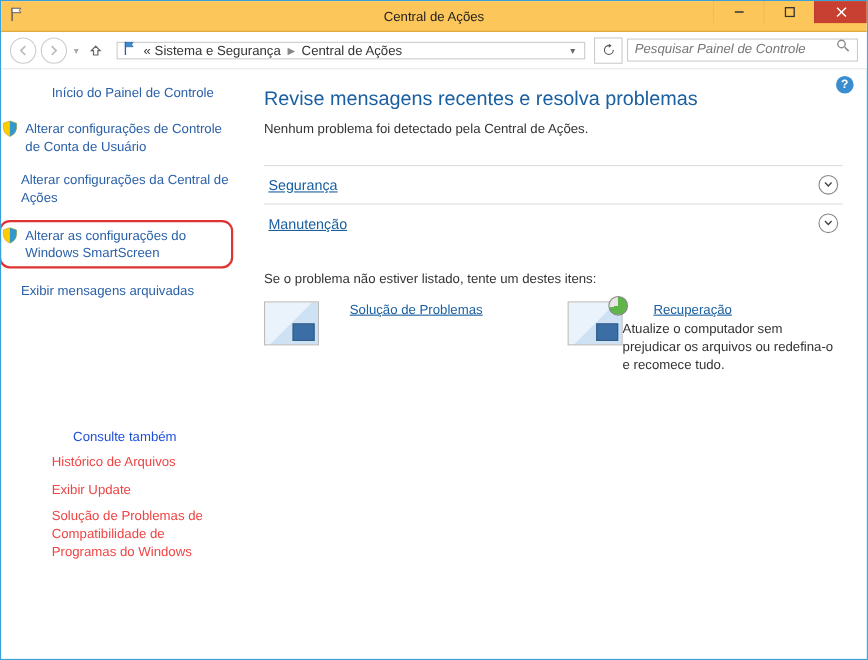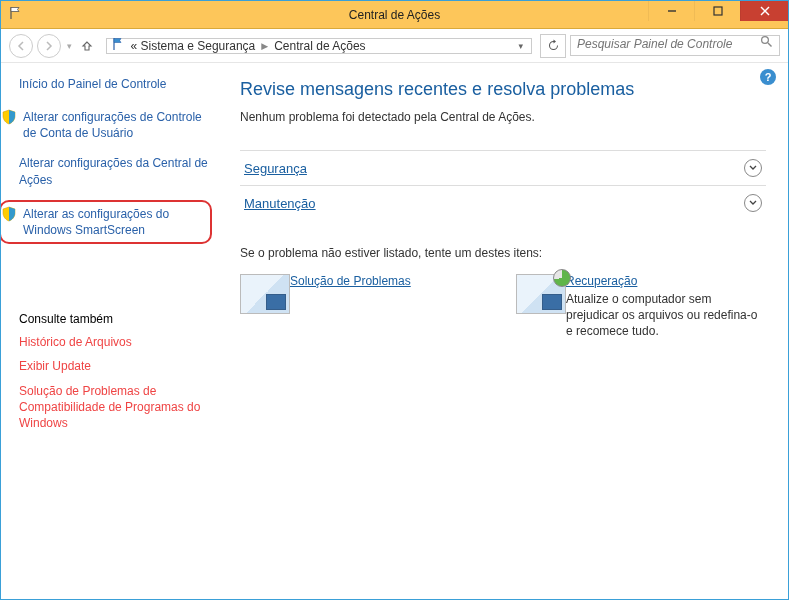--- a/index.html
+++ b/index.html
@@ -142,23 +142,24 @@
   }
   .highlighted {
     border: 2px solid #d33;
     border-radius: 10px;
     padding: 4px 6px 4px 18px;
     margin-left: -20px;
     margin-right: -4px;
   }
   .highlighted .shield { margin-left:-18px; }
   .seealso-head {
-    color: #000000;
-    margin-top: 68px;
+    color: #1d4ed8;
+    margin-top: 116px;
     margin-bottom: 8px;
+    text-align: center;
   }
   .seealso a {
     display:block;
     color: #ef4444;
     margin-bottom: 8px;
     line-height: 1.35;
   }
 
   .main {
     flex: 1;
@@ -225,21 +226,21 @@
     content:"";position:absolute;right:3px;bottom:3px;width:18px;height:14px;
     background:#3a6ea5;border:1px solid #345d8a;
   }
   .card.rec .thumb::before{
     content:"";position:absolute;top:-6px;right:-6px;width:16px;height:16px;
     border-radius:50%;background:conic-gradient(#5fb54a 0 260deg,#e6e6e6 260deg 360deg);
     border:1px solid #888;
   }
   .card .ct a { color:#1a5fa0; text-decoration: underline; font-size:12px; }
   .card .ct .desc { color:#333; font-size:12px; margin-top:3px; line-height:1.35;}
-  a { text-decoration:none; cursor:default; }
+  a { text-decoration:none; cursor:default;margin-left:28px; }
 </style>
 </head>
 <body>
 
 <div class="titlebar">
   <span class="flag-icon">
     <svg width="14" height="14" viewBox="0 0 14 14">
         <path d="M2 1v12" stroke="#555" stroke-width="1.2"></path>
         <path d="M2 1.5h8l-1.5 2L10 5.5H2z" fill="#fff" stroke="#555" stroke-width="0.8"></path>
       </svg>
@@ -331,20 +332,23 @@
     <div class="side-item highlighted">
       <span class="shield">
         <svg width="16" height="16" viewBox="0 0 16 16">
             <path d="M8 1l6 2v4c0 4-3 7-6 8-3-1-6-4-6-8V3z" fill="#fc0" stroke="#c90" stroke-width="0.5"></path>
             <path d="M8 1v14c3-1 6-4 6-8V3z" fill="#39c"></path>
           </svg>
       </span>
       <span class="txt">Alterar as configurações do Windows SmartScreen</span>
     </div>
 
+    <div class="side-item no-icon">
+      <span class="txt">Exibir mensagens arquivadas</span>
+    </div>
 
     <div class="seealso-head">Consulte também</div>
     <div class="seealso">
       <a>Histórico de Arquivos</a>
       <a>Exibir Update</a>
       <a>Solução de Problemas de Compatibilidade de Programas do Windows</a>
     </div>
   </div>
 
   <div class="main">

